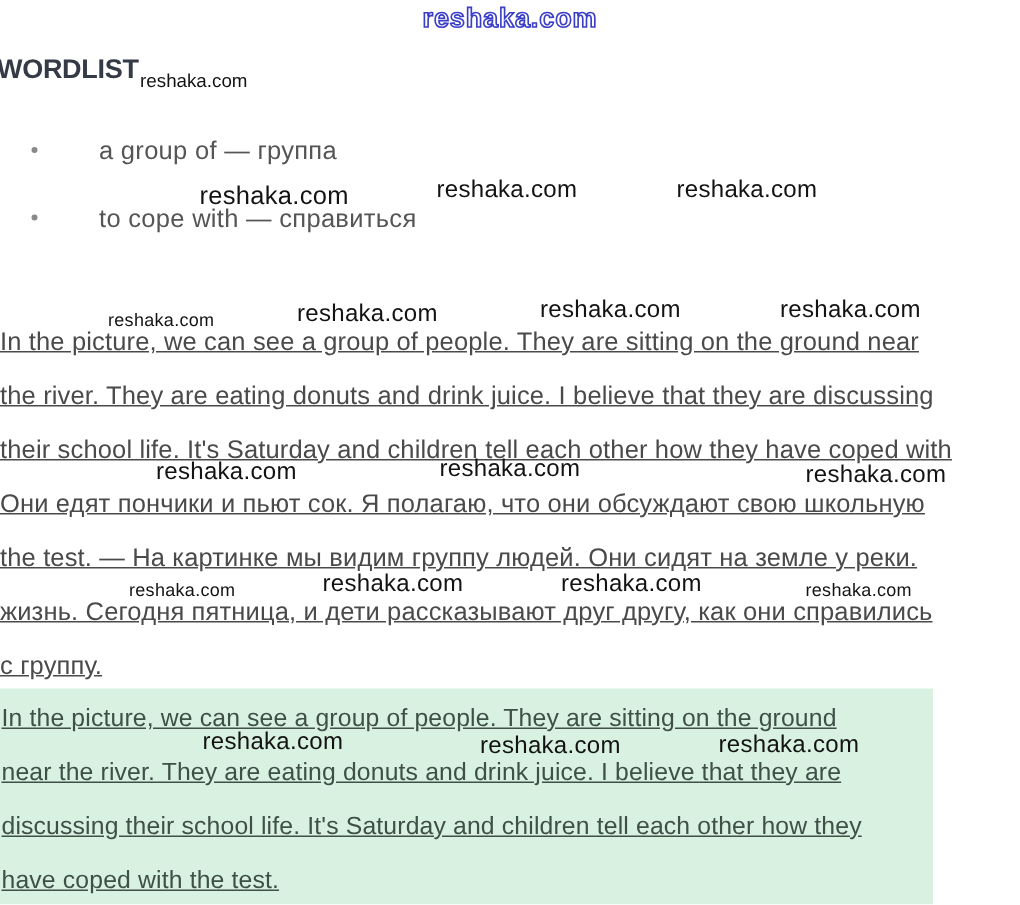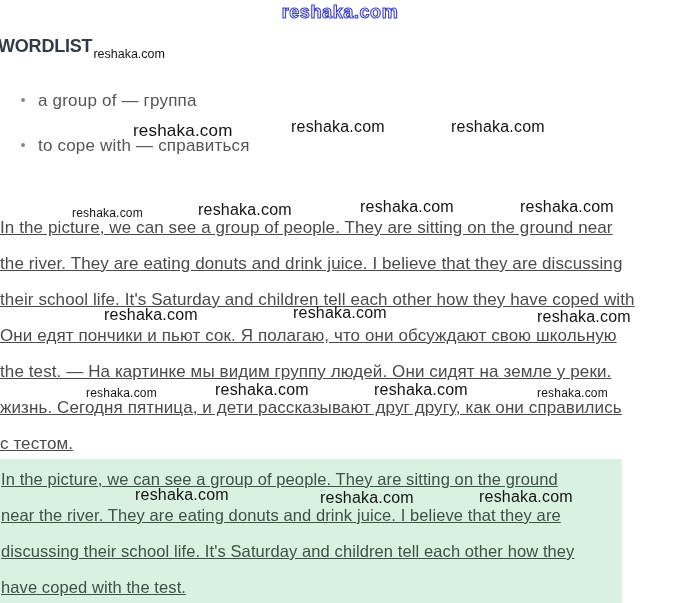--- a/index.html
+++ b/index.html
@@ -35,20 +35,21 @@
   }
 
   
   .wordlist { position: absolute; left: 0; top: 91px; }
   .wl-item {
     display: flex; align-items: flex-start;
     height: 45px;
     font-size: 17px; line-height: 19px;
     color: var(--bullet_text, #555555);
     letter-spacing: 0.2px;
+    gap: 28px;
   }
   .dot {
     width: 4px; height: 4px; border-radius: 50%;
     background: #898989; margin: 7px 13px 0 21px; flex: none;
   }
 
   
   .para1 { position: absolute; left: 0; top: 210px; width: 680px; }
   .pline {
     font-size: 17px; line-height: 36px;
@@ -101,21 +102,21 @@
     </div>
   </div>
 
 <div class="para1" id="para1">
     <div class="pline">In the picture, we can see a group of people. They are sitting on the ground near</div>
     <div class="pline">the river. They are eating donuts and drink juice. I believe that they are discussing</div>
     <div class="pline">their school life. It's Saturday and children tell each other how they have coped with</div>
     <div class="pline">Они едят пончики и пьют сок. Я полагаю, что они обсуждают свою школьную</div>
     <div class="pline">the test. — На картинке мы видим группу людей. Они сидят на земле у реки.</div>
     <div class="pline">жизнь. Сегодня пятница, и дети рассказывают друг другу, как они справились</div>
-    <div class="pline">с тестом.</div>
+    <div class="pline">с группу.</div>
   </div>
 
 <div class="green-block" id="green">
     <div class="pline">In the picture, we can see a group of people. They are sitting on the ground</div>
     <div class="pline">near the river. They are eating donuts and drink juice. I believe that they are</div>
     <div class="pline">discussing their school life. It's Saturday and children tell each other how they</div>
     <div class="pline">have coped with the test.</div>
   </div>
 
 <div class="wm-layer" id="wm-layer">

